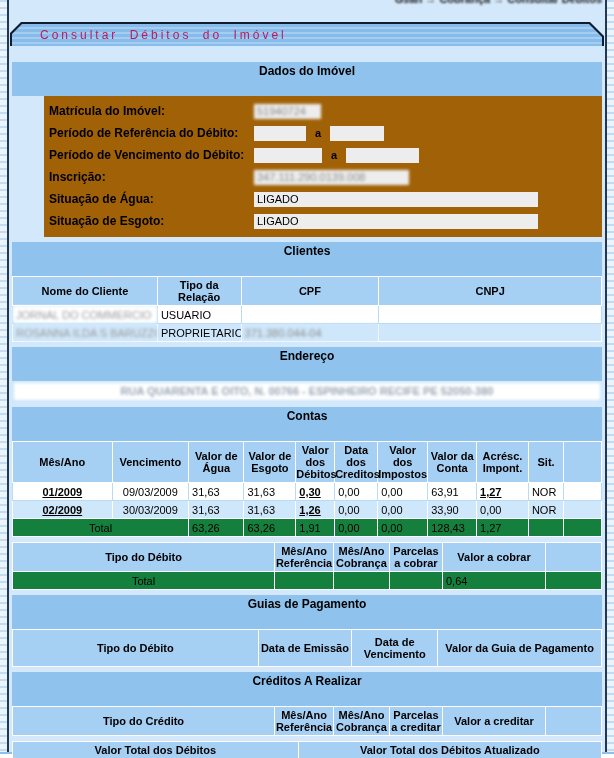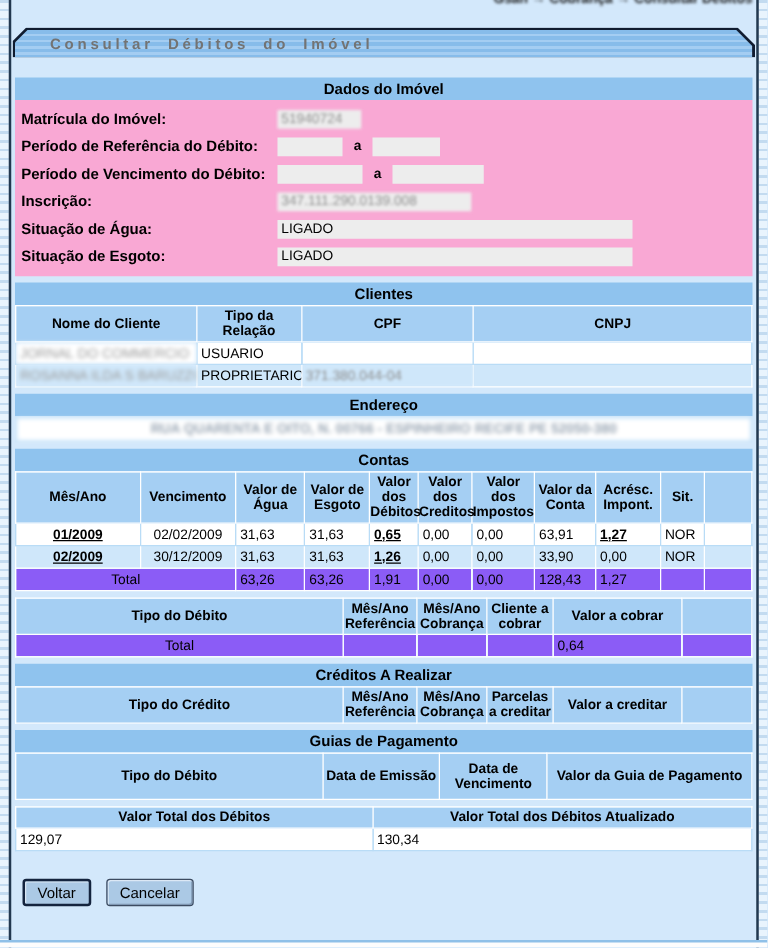--- a/index.html
+++ b/index.html
@@ -17,47 +17,47 @@
   .breadcrumb{position:absolute;top:-7px;right:12px;font-weight:bold;font-size:11px;color:#1a1a1a;
     filter:blur(1.3px);white-space:nowrap;}
 
   
   .tab-wrap{position:absolute;left:10px;top:22px;width:594px;height:24px;}
   .tab-border{position:absolute;left:0;top:0;right:0;bottom:0;background:#101c30;
     clip-path:polygon(0 100%,0 11px,11px 0,calc(100% - 14px) 0,100% 14px,100% 100%);}
   .tab-fill{position:absolute;left:2px;top:2px;right:2px;bottom:0;
     background:repeating-linear-gradient(180deg,#87bcea 0 3px,#a4cdf2 3px 5px);
     clip-path:polygon(0 100%,0 10px,10px 0,calc(100% - 13px) 0,100% 13px,100% 100%);}
-  .tab-label{position:absolute;left:30px;top:6px;font-size:12px;letter-spacing:3px;word-spacing:5px;color:#737373;font-weight:bold;}
+  .tab-label{position:absolute;left:30px;top:6px;font-size:12px;letter-spacing:3px;word-spacing:5px;color:#be185d;}
 
   .content{position:absolute;top:62px;left:12px;width:590px;}
   .section{margin-bottom:5px;}
-  .sec-title{background:#8fc3ee;text-align:center;font-weight:bold;font-size:12px;height:18px;line-height:18px;}
-
-  
-  .dados-body{background:#f9a8d4;padding:4px 0 5px;}
+  .sec-title{background:#8fc3ee;text-align:center;font-weight:bold;font-size:12px;height:34px;line-height:18px;}
+
+  
+  .dados-body{background:#a16207;padding:4px 0 5px;margin-left:32px;}
   .field-row{display:flex;align-items:center;height:22px;}
   .field-label{width:210px;padding-left:5px;font-weight:bold;font-size:12px;box-sizing:border-box;}
   .gray-box{background:#ededed;height:15px;line-height:15px;padding:0 3px;box-sizing:border-box;overflow:hidden;white-space:nowrap;}
   .sep-a{font-weight:bold;margin:0 9px;font-size:11px;}
   .blur-val{color:#8d8d8d;filter:blur(1.4px);}
   .blur-name{color:#9b9b9b;filter:blur(1.6px);}
   .blur-addr{color:#99a6b4;font-weight:bold;filter:blur(1.8px);}
 
   
   .end-body{background:#cde6fa;padding:2px;}
   .end-row{background:#fff;height:17px;line-height:17px;text-align:center;}
 
   
   table{width:100%;border-collapse:collapse;table-layout:fixed;}
   th{background:#a5cff3;font-weight:bold;font-size:11px;border:1px solid #fff;padding:2px 0;line-height:12px;vertical-align:middle;}
   td{border:1px solid #fff;padding:1px 3px;height:15px;font-size:11px;overflow:hidden;white-space:nowrap;}
   tr.row-white td{background:#fff;border-color:#b9dcf6;}
   tr.row-alt td{background:#cfe7fa;border-color:#fff;}
-  tr.row-total td{background:#8b5cf6;border-color:#fff;}
+  tr.row-total td{background:#15803d;border-color:#fff;}
   .num{}
   .ctr{text-align:center;}
   .lft{text-align:left;}
   a.lnk{color:#000;text-decoration:underline;cursor:pointer;font-weight:bold;}
 
   
   .totais{margin-top:2px;}
   .totais td{background:#fff;border-color:#b9dcf6;}
 
   
@@ -173,43 +173,43 @@
           <col style="width:6.0%">
           <col style="width:6.4%">
       </colgroup>
       <tbody>
           <tr>
         <th>Mês/Ano</th>
         <th>Vencimento</th>
         <th style="white-space:normal;">Valor de Água</th>
         <th style="white-space:normal;">Valor de Esgoto</th>
         <th style="white-space:normal;">Valor dos Débitos</th>
-        <th style="white-space:normal;">Valor dos Creditos</th>
+        <th style="white-space:normal;">Data dos Creditos</th>
         <th style="white-space:normal;">Valor dos Impostos</th>
         <th style="white-space:normal;">Valor da Conta</th>
         <th style="white-space:normal;">Acrésc. Impont.</th>
         <th>Sit.</th>
         <th></th>
       </tr>
       <tr class="row-white">
         <td class="ctr"><a class="lnk">01/2009</a></td>
-        <td class="ctr">02/02/2009</td>
+        <td class="ctr">09/03/2009</td>
         <td class="num">31,63</td>
         <td class="num">31,63</td>
-        <td class="num"><a class="lnk">0,65</a></td>
+        <td class="num"><a class="lnk">0,30</a></td>
         <td class="num">0,00</td>
         <td class="num">0,00</td>
         <td class="num">63,91</td>
         <td class="num"><a class="lnk">1,27</a></td>
         <td class="lft">NOR</td>
         <td></td>
       </tr>
       <tr class="row-alt">
         <td class="ctr"><a class="lnk">02/2009</a></td>
-        <td class="ctr">30/12/2009</td>
+        <td class="ctr">30/03/2009</td>
         <td class="num">31,63</td>
         <td class="num">31,63</td>
         <td class="num"><a class="lnk">1,26</a></td>
         <td class="num">0,00</td>
         <td class="num">0,00</td>
         <td class="num">33,90</td>
         <td class="num">0,00</td>
         <td class="lft">NOR</td>
         <td></td>
       </tr>
@@ -237,31 +237,51 @@
           <col style="width:9.5%">
           <col style="width:9%">
           <col style="width:17.5%">
           <col style="width:9.5%">
         </colgroup>
       <tbody>
           <tr>
         <th>Tipo do Débito</th>
         <th style="white-space:normal;">Mês/Ano Referência</th>
         <th style="white-space:normal;">Mês/Ano Cobrança</th>
-        <th style="white-space:normal;">Cliente a cobrar</th>
+        <th style="white-space:normal;">Parcelas a cobrar</th>
         <th>Valor a cobrar</th>
         <th></th>
       </tr>
       <tr class="row-total">
         <td class="ctr">Total</td>
         <td></td>
         <td></td>
         <td></td>
         <td class="num">0,64</td>
         <td></td>
+      </tr>
+    </tbody>
+      </table>
+  </div>
+
+  <div class="section">
+    <div class="sec-title">Guias de Pagamento</div>
+    <table>
+      <colgroup>
+          <col style="width:41.7%">
+          <col style="width:15.9%">
+          <col style="width:14.6%">
+          <col style="width:27.8%">
+        </colgroup>
+      <tbody>
+          <tr>
+        <th style="padding:6px 0;">Tipo do Débito</th>
+        <th style="padding:6px 0;">Data de Emissão</th>
+        <th style="padding:6px 0;">Data de Vencimento</th>
+        <th style="padding:6px 0;">Valor da Guia de Pagamento</th>
       </tr>
     </tbody>
       </table>
   </div>
 
   <div class="section">
     <div class="sec-title">Créditos A Realizar</div>
     <table>
       <colgroup>
           <col style="width:44.5%">
@@ -277,40 +297,20 @@
         <th style="white-space:normal;">Mês/Ano Referência</th>
         <th style="white-space:normal;">Mês/Ano Cobrança</th>
         <th style="white-space:normal;">Parcelas a creditar</th>
         <th>Valor a creditar</th>
         <th></th>
       </tr>
     </tbody>
       </table>
   </div>
 
-  <div class="section">
-    <div class="sec-title">Guias de Pagamento</div>
-    <table>
-      <colgroup>
-          <col style="width:41.7%">
-          <col style="width:15.9%">
-          <col style="width:14.6%">
-          <col style="width:27.8%">
-        </colgroup>
-      <tbody>
-          <tr>
-        <th style="padding:6px 0;">Tipo do Débito</th>
-        <th style="padding:6px 0;">Data de Emissão</th>
-        <th style="padding:6px 0;">Data de Vencimento</th>
-        <th style="padding:6px 0;">Valor da Guia de Pagamento</th>
-      </tr>
-    </tbody>
-      </table>
-  </div>
-
   <div class="section totais">
     <table>
       <colgroup>
           <col style="width:48.5%">
           <col style="width:51.5%">
         </colgroup>
       <tbody>
           <tr>
         <th>Valor Total dos Débitos</th>
         <th>Valor Total dos Débitos Atualizado</th>

